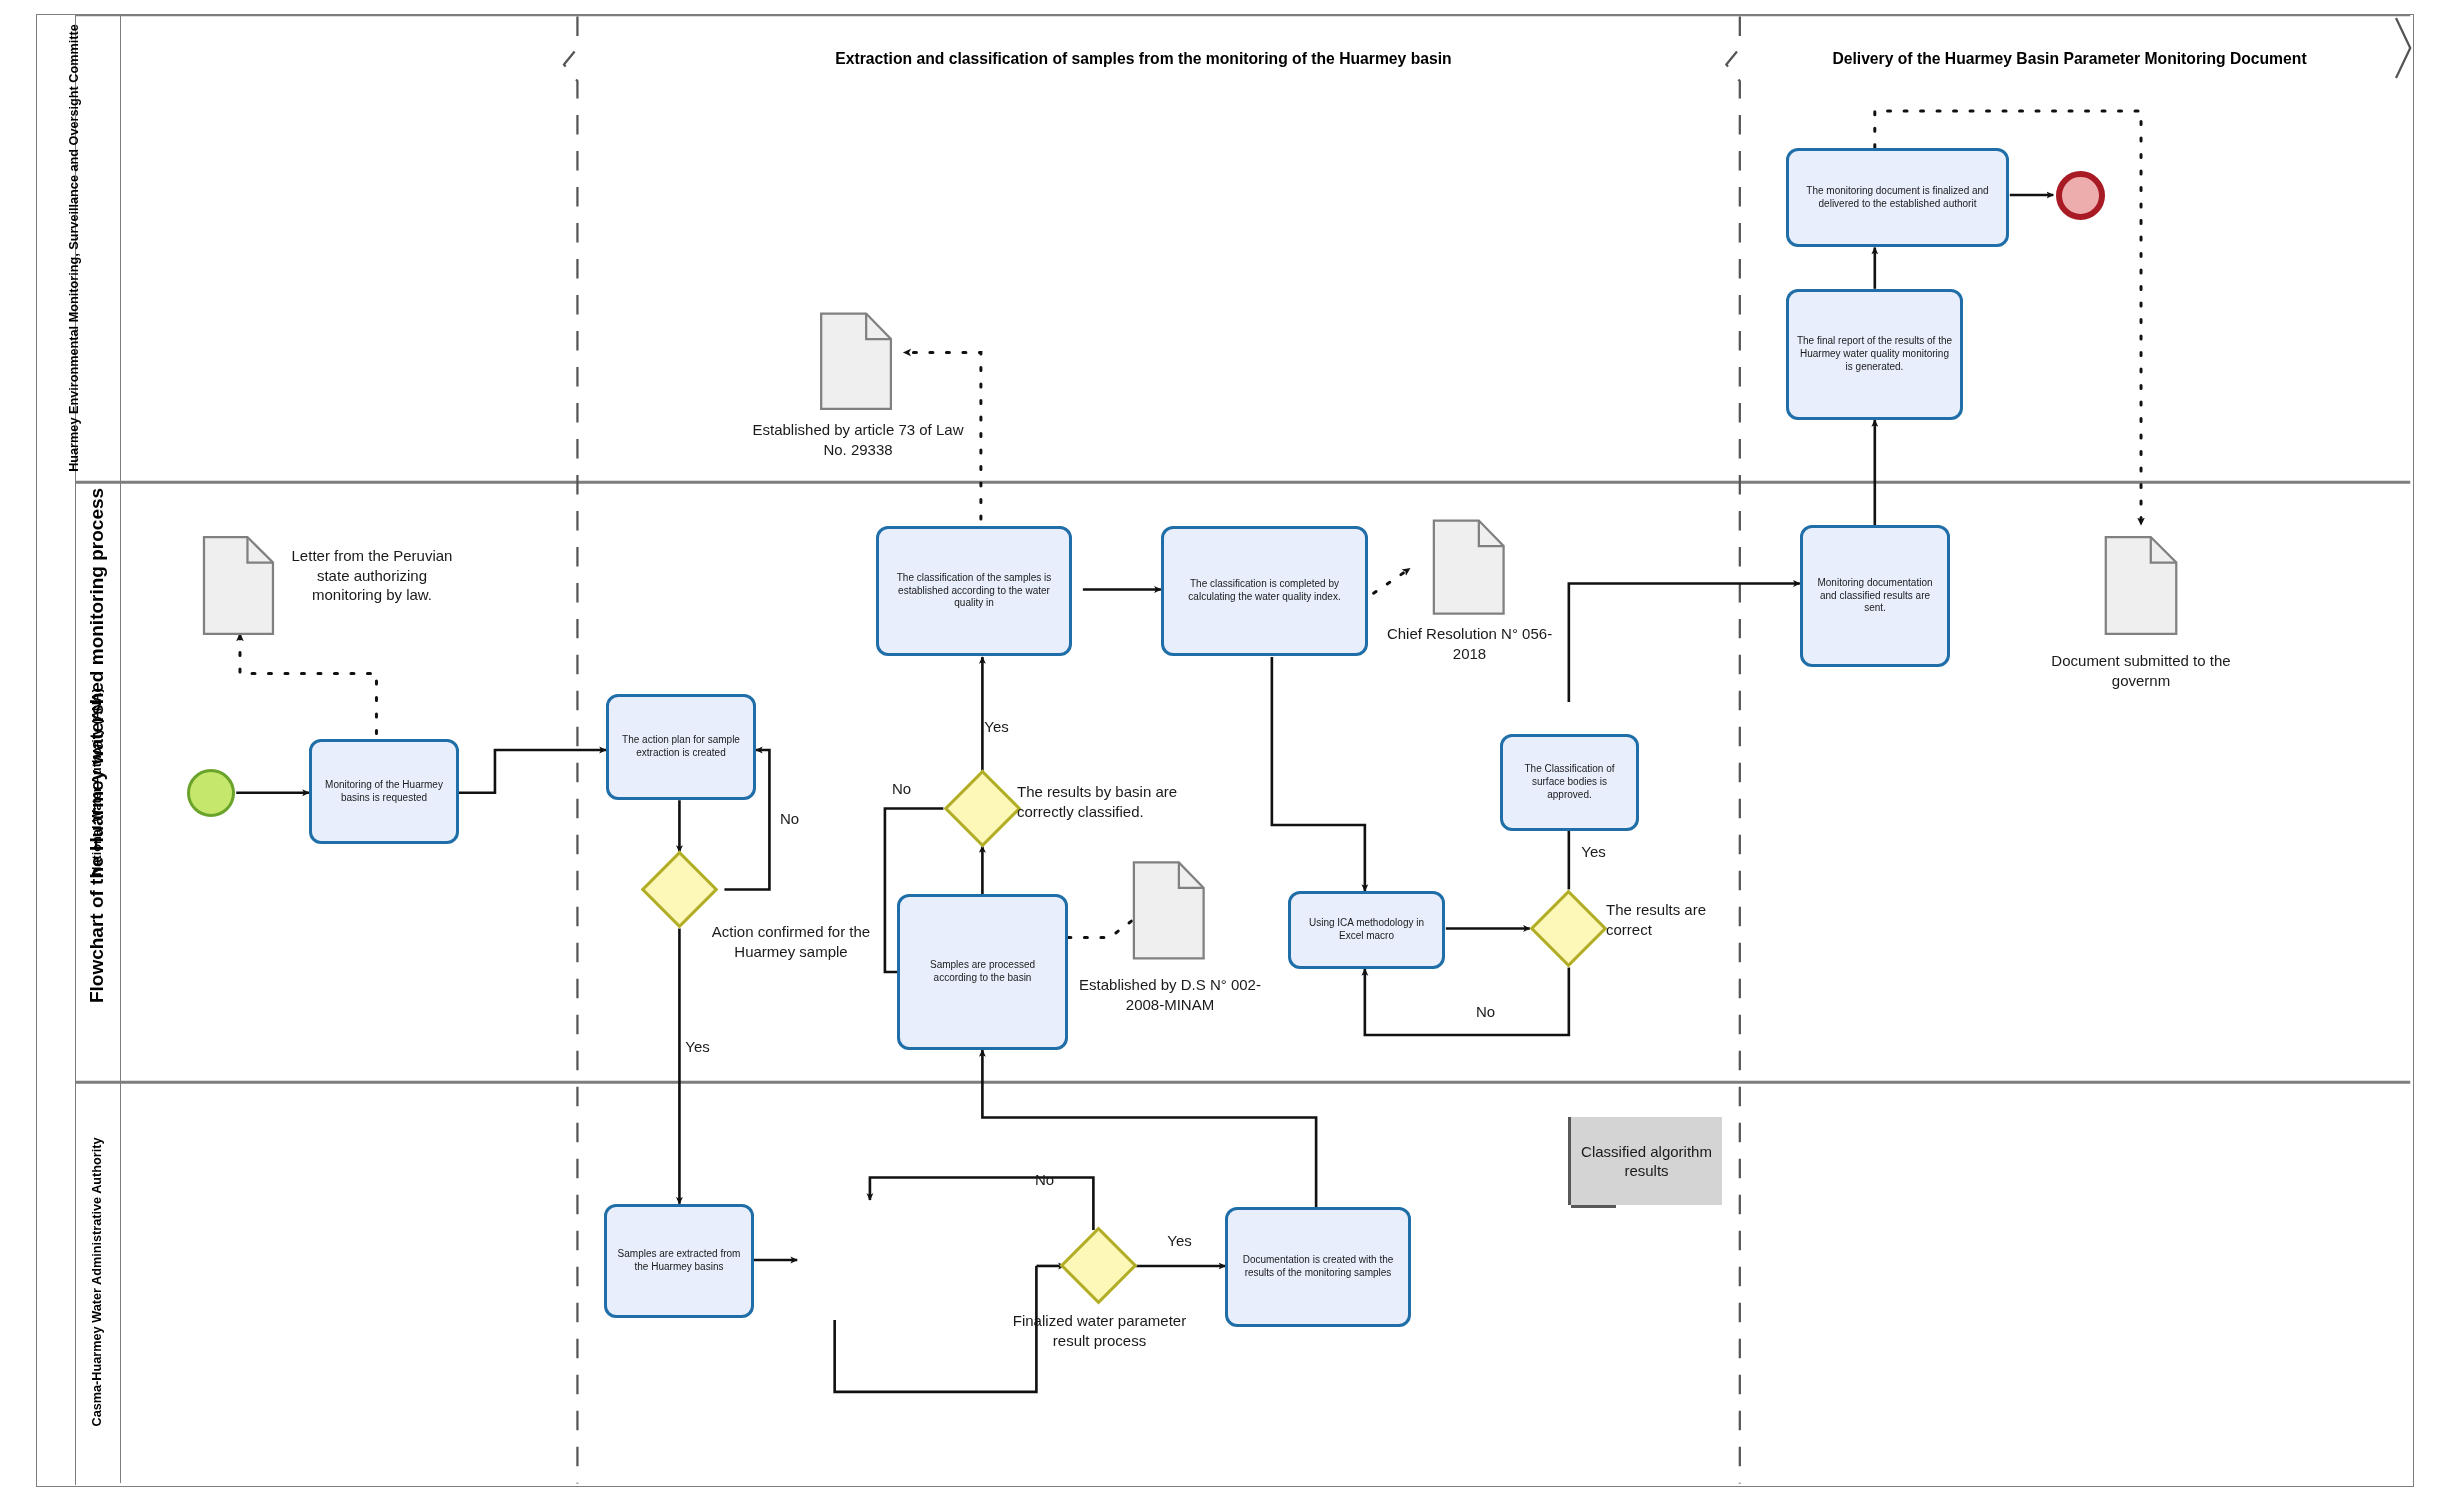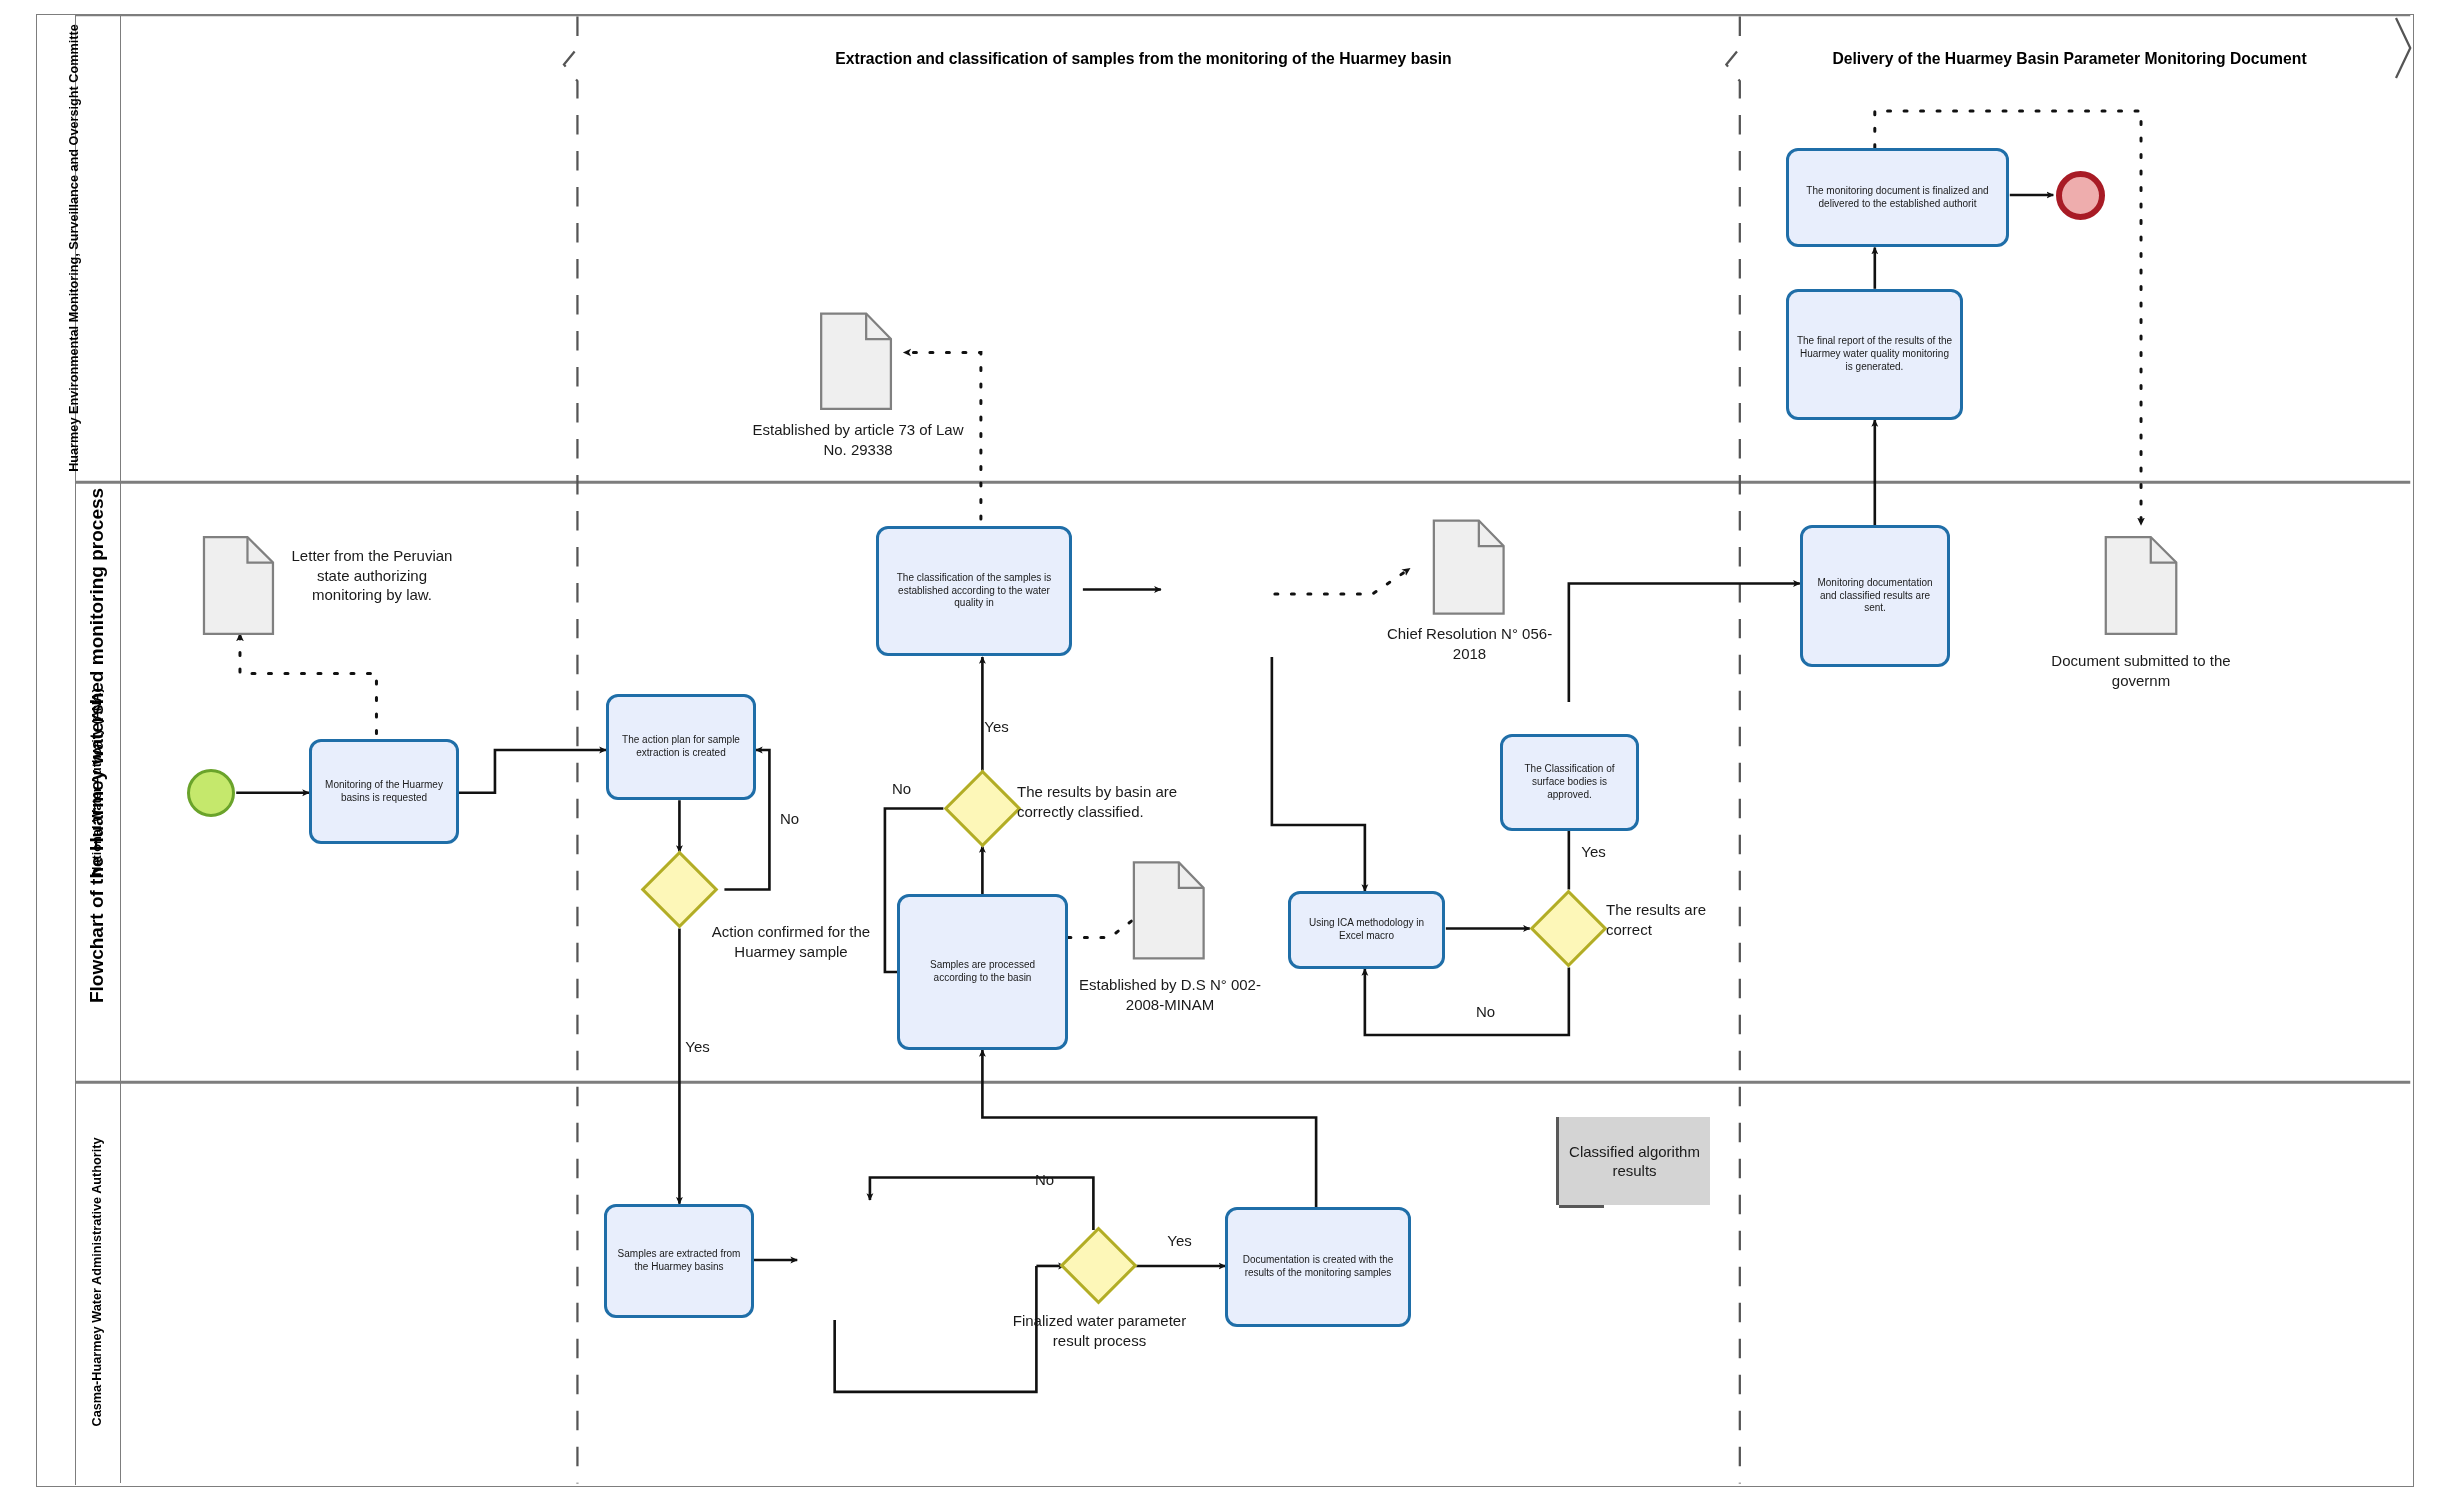--- a/index.html
+++ b/index.html
@@ -23,21 +23,21 @@
   .task{position:absolute;box-sizing:border-box;background:#e8eefc;border:3px solid #1f6ea8;border-radius:12px;
      display:flex;align-items:center;justify-content:center;text-align:center;
      font-size:10px;line-height:1.28;color:#1a1a1a;padding:4.5px 7.5px;}
   
   .gw{position:absolute;background:#fdf7b8;border:3px solid #b2ad26;transform:rotate(45deg);box-sizing:border-box;}
   
   .ev-start{position:absolute;border-radius:50%;background:#c5e86c;border:3px solid #6aa32a;box-sizing:border-box;}
   .ev-end{position:absolute;border-radius:50%;background:#eeadad;border:6.7px solid #a81b25;box-sizing:border-box;}
   
   .datablock{position:absolute;background:#d4d4d4;border-left:3px solid #585858;box-sizing:border-box;
-     display:flex;align-items:center;justify-content:center;text-align:center;font-size:15px;line-height:1.3;color:#1a1a1a;}
+     display:flex;align-items:center;justify-content:center;text-align:center;font-size:15px;line-height:1.3;color:#1a1a1a;margin-left:12px;}
   .datablock:after{content:"";position:absolute;left:0;bottom:-3px;width:45px;height:3px;background:#585858;}
 
   .label{position:absolute;font-size:15px;line-height:1.3;color:#1a1a1a;text-align:center;}
   .flowlabel{position:absolute;font-size:15px;color:#1a1a1a;text-align:center;}
 </style>
 </head>
 <body>
 
 <div id="canvas">
 
@@ -173,20 +173,23 @@
 
   <div class="task" style="left:309px;top:739px;width:150px;height:105px;">
     <span>Monitoring of the Huarmey basins is requested</span>
   </div>
   <div class="task" style="left:606px;top:694px;width:150px;height:106px;">
     <span>The action plan for sample extraction is created</span>
   </div>
   <div class="task" style="left:876px;top:526px;width:196px;height:130px;">
     <span>The classification of the samples is established according to the water quality in</span>
   </div>
+  <div class="task" style="left:1161px;top:526px;width:207px;height:130px;">
+    <span>The classification is completed by calculating the water quality index.</span>
+  </div>
   <div class="task" style="left:897px;top:894px;width:171px;height:156px;">
     <span>Samples are processed according to the basin</span>
   </div>
   <div class="task" style="left:1288px;top:891px;width:157px;height:78px;">
     <span>Using ICA methodology in Excel macro</span>
   </div>
   <div class="task" style="left:1500px;top:734px;width:139px;height:97px;">
     <span>The Classification of surface bodies is approved.</span>
   </div>
   <div class="task" style="left:1800px;top:525px;width:150px;height:142px;">

